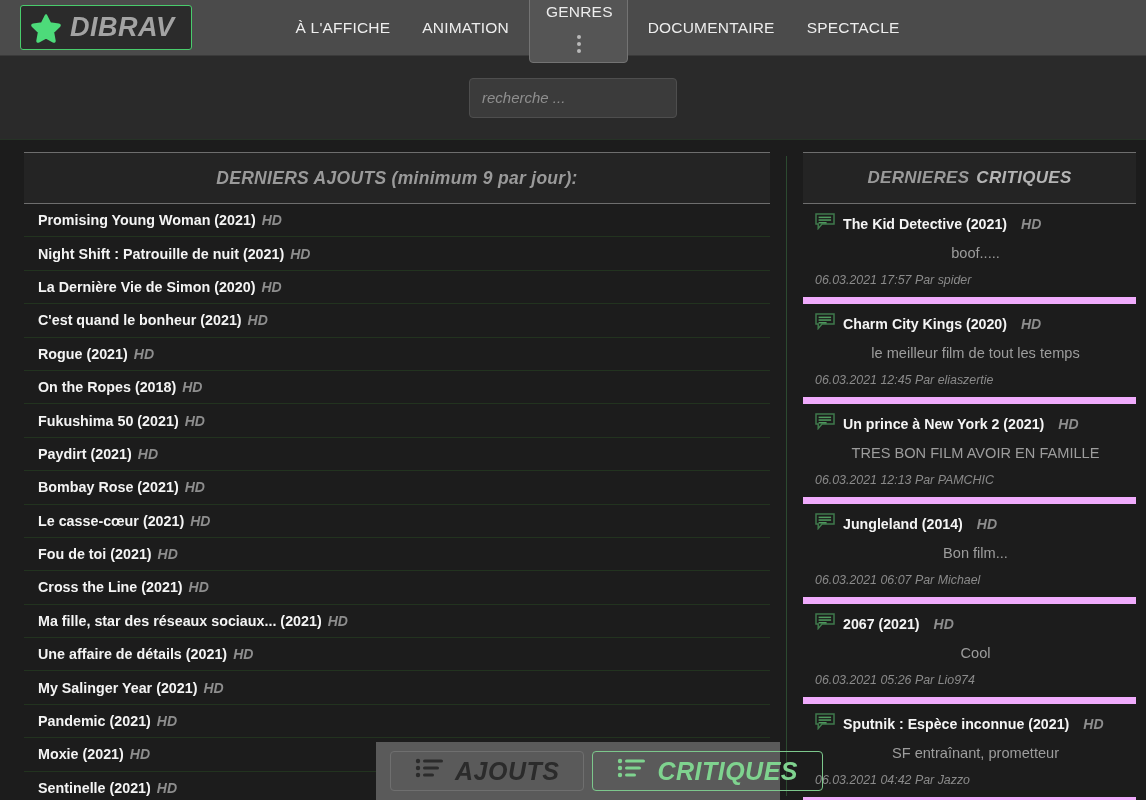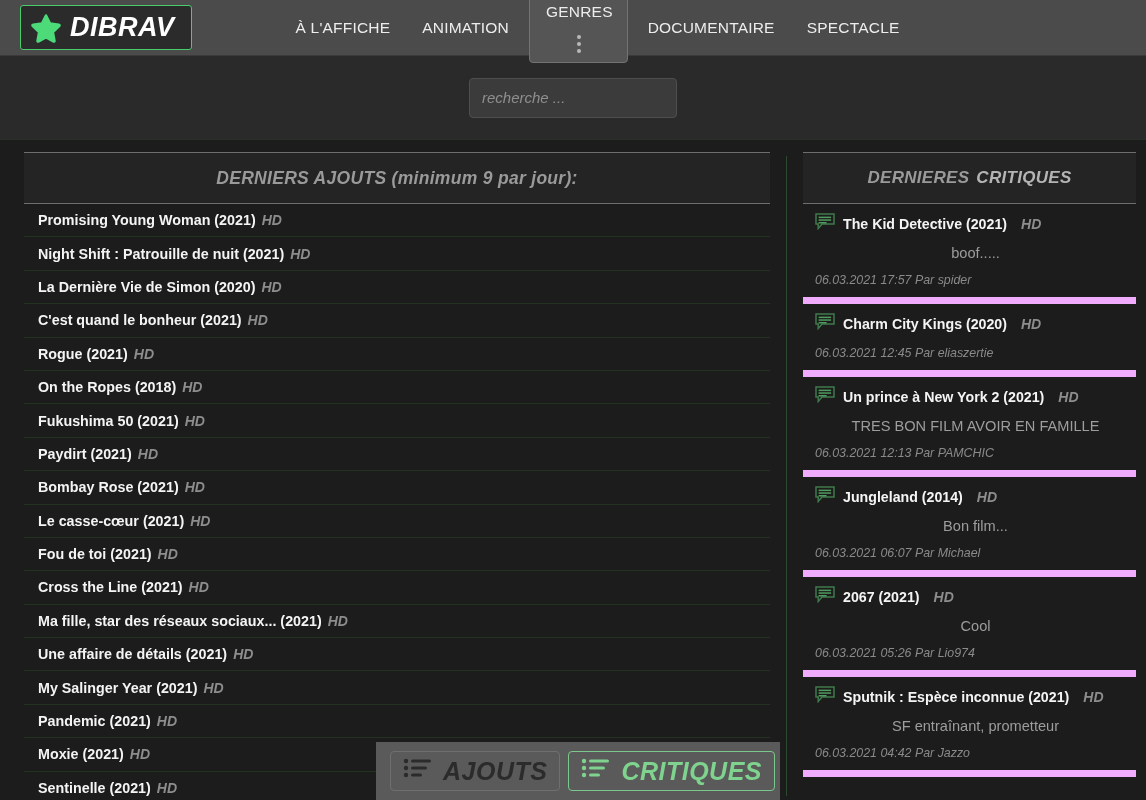--- a/index.html
+++ b/index.html
@@ -31,21 +31,21 @@
     border: 1px solid #49cc6c;
     border-radius: 3px;
     height: 45px;
     padding: 0 16px 0 10px;
   }
   .logo-star { width: 30px; height: 30px; display: block; }
   .logo-text {
     font-size: 27px;
     font-weight: bold;
     font-style: italic;
-    color: #ffffff;
+    color: #a3a3a3;
     letter-spacing: 0.5px;
     font-family: "Liberation Sans", sans-serif;
   }
 
   .nav {
     display: flex;
     align-items: center;
     margin-left: 88px;
     gap: 0px;
   }
@@ -207,21 +207,21 @@
     display: flex;
     align-items: center;
     gap: 8px;
     padding: 0 14px;
   }
   .tab-btn {
     display: flex;
     align-items: center;
     gap: 10px;
     height: 40px;
-    padding: 0 12px;
+    padding: 0 24px;
     border-radius: 4px;
     cursor: pointer;
     font-style: italic;
     font-weight: bold;
     font-size: 25px;
     letter-spacing: 0.5px;
   }
   .tab-ajouts { border: 1px solid #6f6f6f; color: #2b2b2b; }
   .tab-critiques { border: 1px solid #7cc78c; color: #7fd38f; }
 </style>
@@ -366,20 +366,21 @@
           <div class="review-top">
             <span class="bubble-icon"><svg width="20" height="17" viewBox="0 0 20 17">
                 <path d="M1 1 H19 V11 H7 L3.2 15.5 V11 H1 Z" fill="none" stroke="#3f7a4c" stroke-width="1.5"></path>
                 <rect x="3.6" y="3.6" width="12.5" height="1.5" fill="#4f9a5e"></rect>
                 <rect x="3.6" y="6.3" width="12.5" height="1.5" fill="#4f9a5e"></rect>
                 <rect x="3.6" y="9" width="8" height="1.5" fill="#4f9a5e"></rect>
               </svg></span>
             <span class="review-title">Charm City Kings (2020)</span>
             <span class="hd">HD</span>
           </div>
+          <div class="review-body">le meilleur film de tout les temps</div>
           <div class="review-meta">06.03.2021 12:45 Par eliaszertie</div>
         </div>
         <div class="review">
           <div class="review-top">
             <span class="bubble-icon"><svg width="20" height="17" viewBox="0 0 20 17">
                 <path d="M1 1 H19 V11 H7 L3.2 15.5 V11 H1 Z" fill="none" stroke="#3f7a4c" stroke-width="1.5"></path>
                 <rect x="3.6" y="3.6" width="12.5" height="1.5" fill="#4f9a5e"></rect>
                 <rect x="3.6" y="6.3" width="12.5" height="1.5" fill="#4f9a5e"></rect>
                 <rect x="3.6" y="9" width="8" height="1.5" fill="#4f9a5e"></rect>
               </svg></span>

